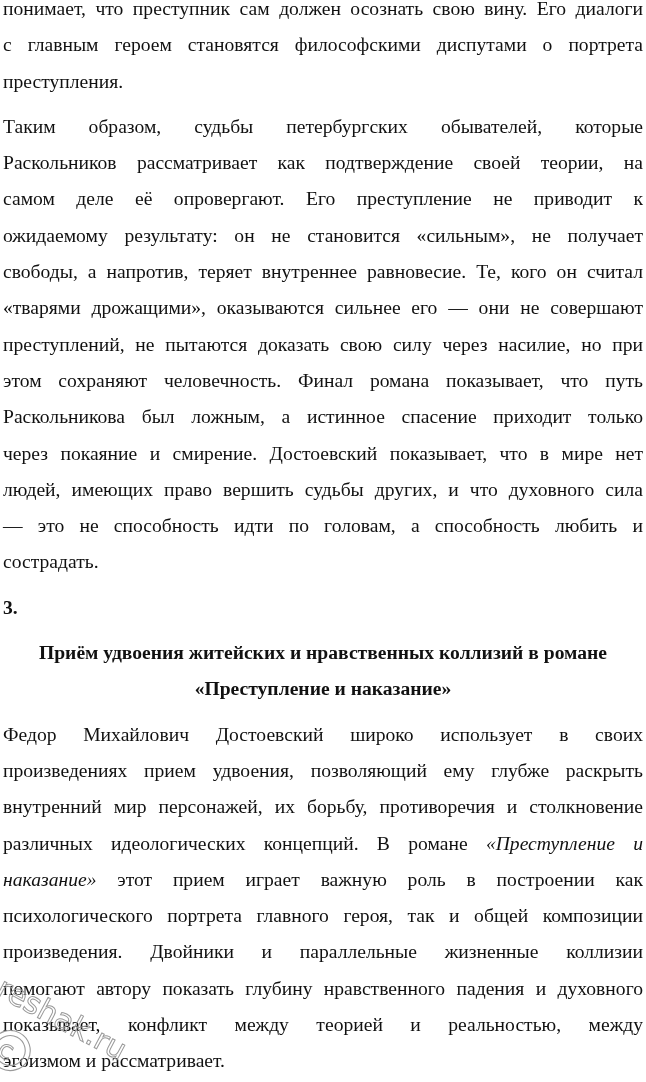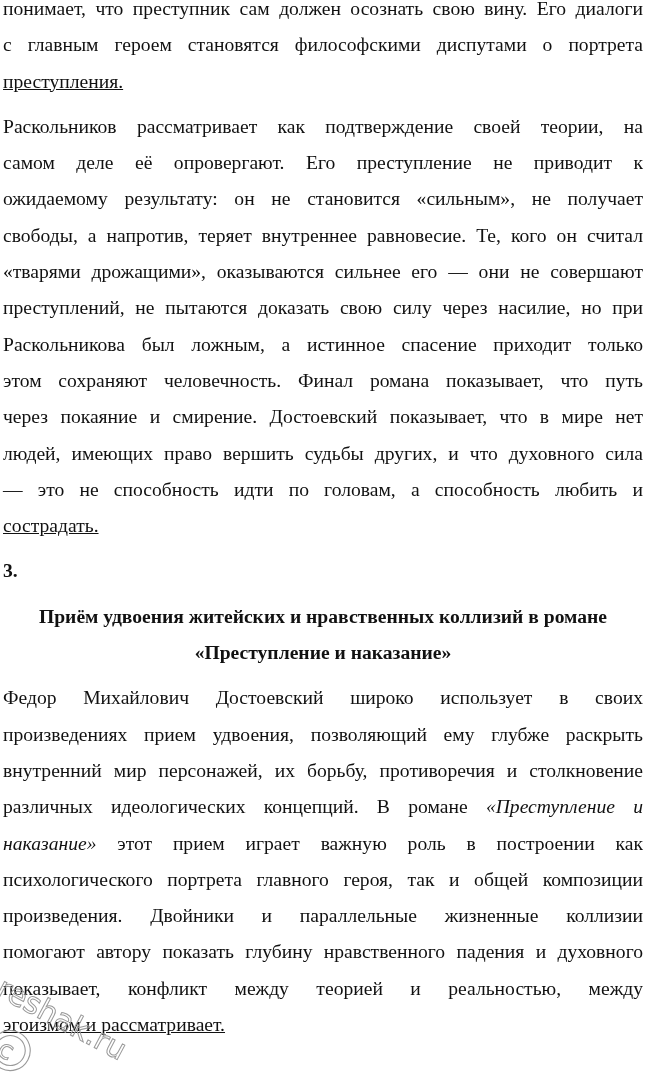--- a/index.html
+++ b/index.html
@@ -30,21 +30,20 @@
     }
     .para .line {
       display: block;
       text-align: justify;
       text-align-last: justify;
       white-space: nowrap;
       height: 36.3px;
     }
     .para .line.last {
       text-align-last: left;
-      text-decoration: underline;
     }
     .section-num {
       font-weight: bold;
       font-size: 19.6px;
       line-height: 36.3px;
       margin: 0 0 9px 0;
     }
     .section-title {
       font-weight: bold;
       font-size: 19.6px;
@@ -69,28 +68,29 @@
 
 <div class="page">
 
   <p class="para">
     <span class="line">понимает, что преступник сам должен осознать свою вину. Его диалоги</span>
     <span class="line">с главным героем становятся философскими диспутами о портрета</span>
     <span class="line last">преступления.</span>
   </p>
 
   <p class="para">
+    <span class="line">Таким образом, судьбы петербургских обывателей, которые</span>
     <span class="line">Раскольников рассматривает как подтверждение своей теории, на</span>
     <span class="line">самом деле её опровергают. Его преступление не приводит к</span>
     <span class="line">ожидаемому результату: он не становится «сильным», не получает</span>
     <span class="line">свободы, а напротив, теряет внутреннее равновесие. Те, кого он считал</span>
     <span class="line">«тварями дрожащими», оказываются сильнее его — они не совершают</span>
     <span class="line">преступлений, не пытаются доказать свою силу через насилие, но при</span>
+    <span class="line">этом сохраняют человечность. Финал романа показывает, что путь</span>
     <span class="line">Раскольникова был ложным, а истинное спасение приходит только</span>
-    <span class="line">этом сохраняют человечность. Финал романа показывает, что путь</span>
     <span class="line">через покаяние и смирение. Достоевский показывает, что в мире нет</span>
     <span class="line">людей, имеющих право вершить судьбы других, и что духовного сила</span>
     <span class="line">— это не способность идти по головам, а способность любить и</span>
     <span class="line last">сострадать.</span>
   </p>
 
   <div class="section-num">3.</div>
 
   <h2 class="section-title">
     <span class="line">Приём удвоения житейских и нравственных коллизий в романе</span>

